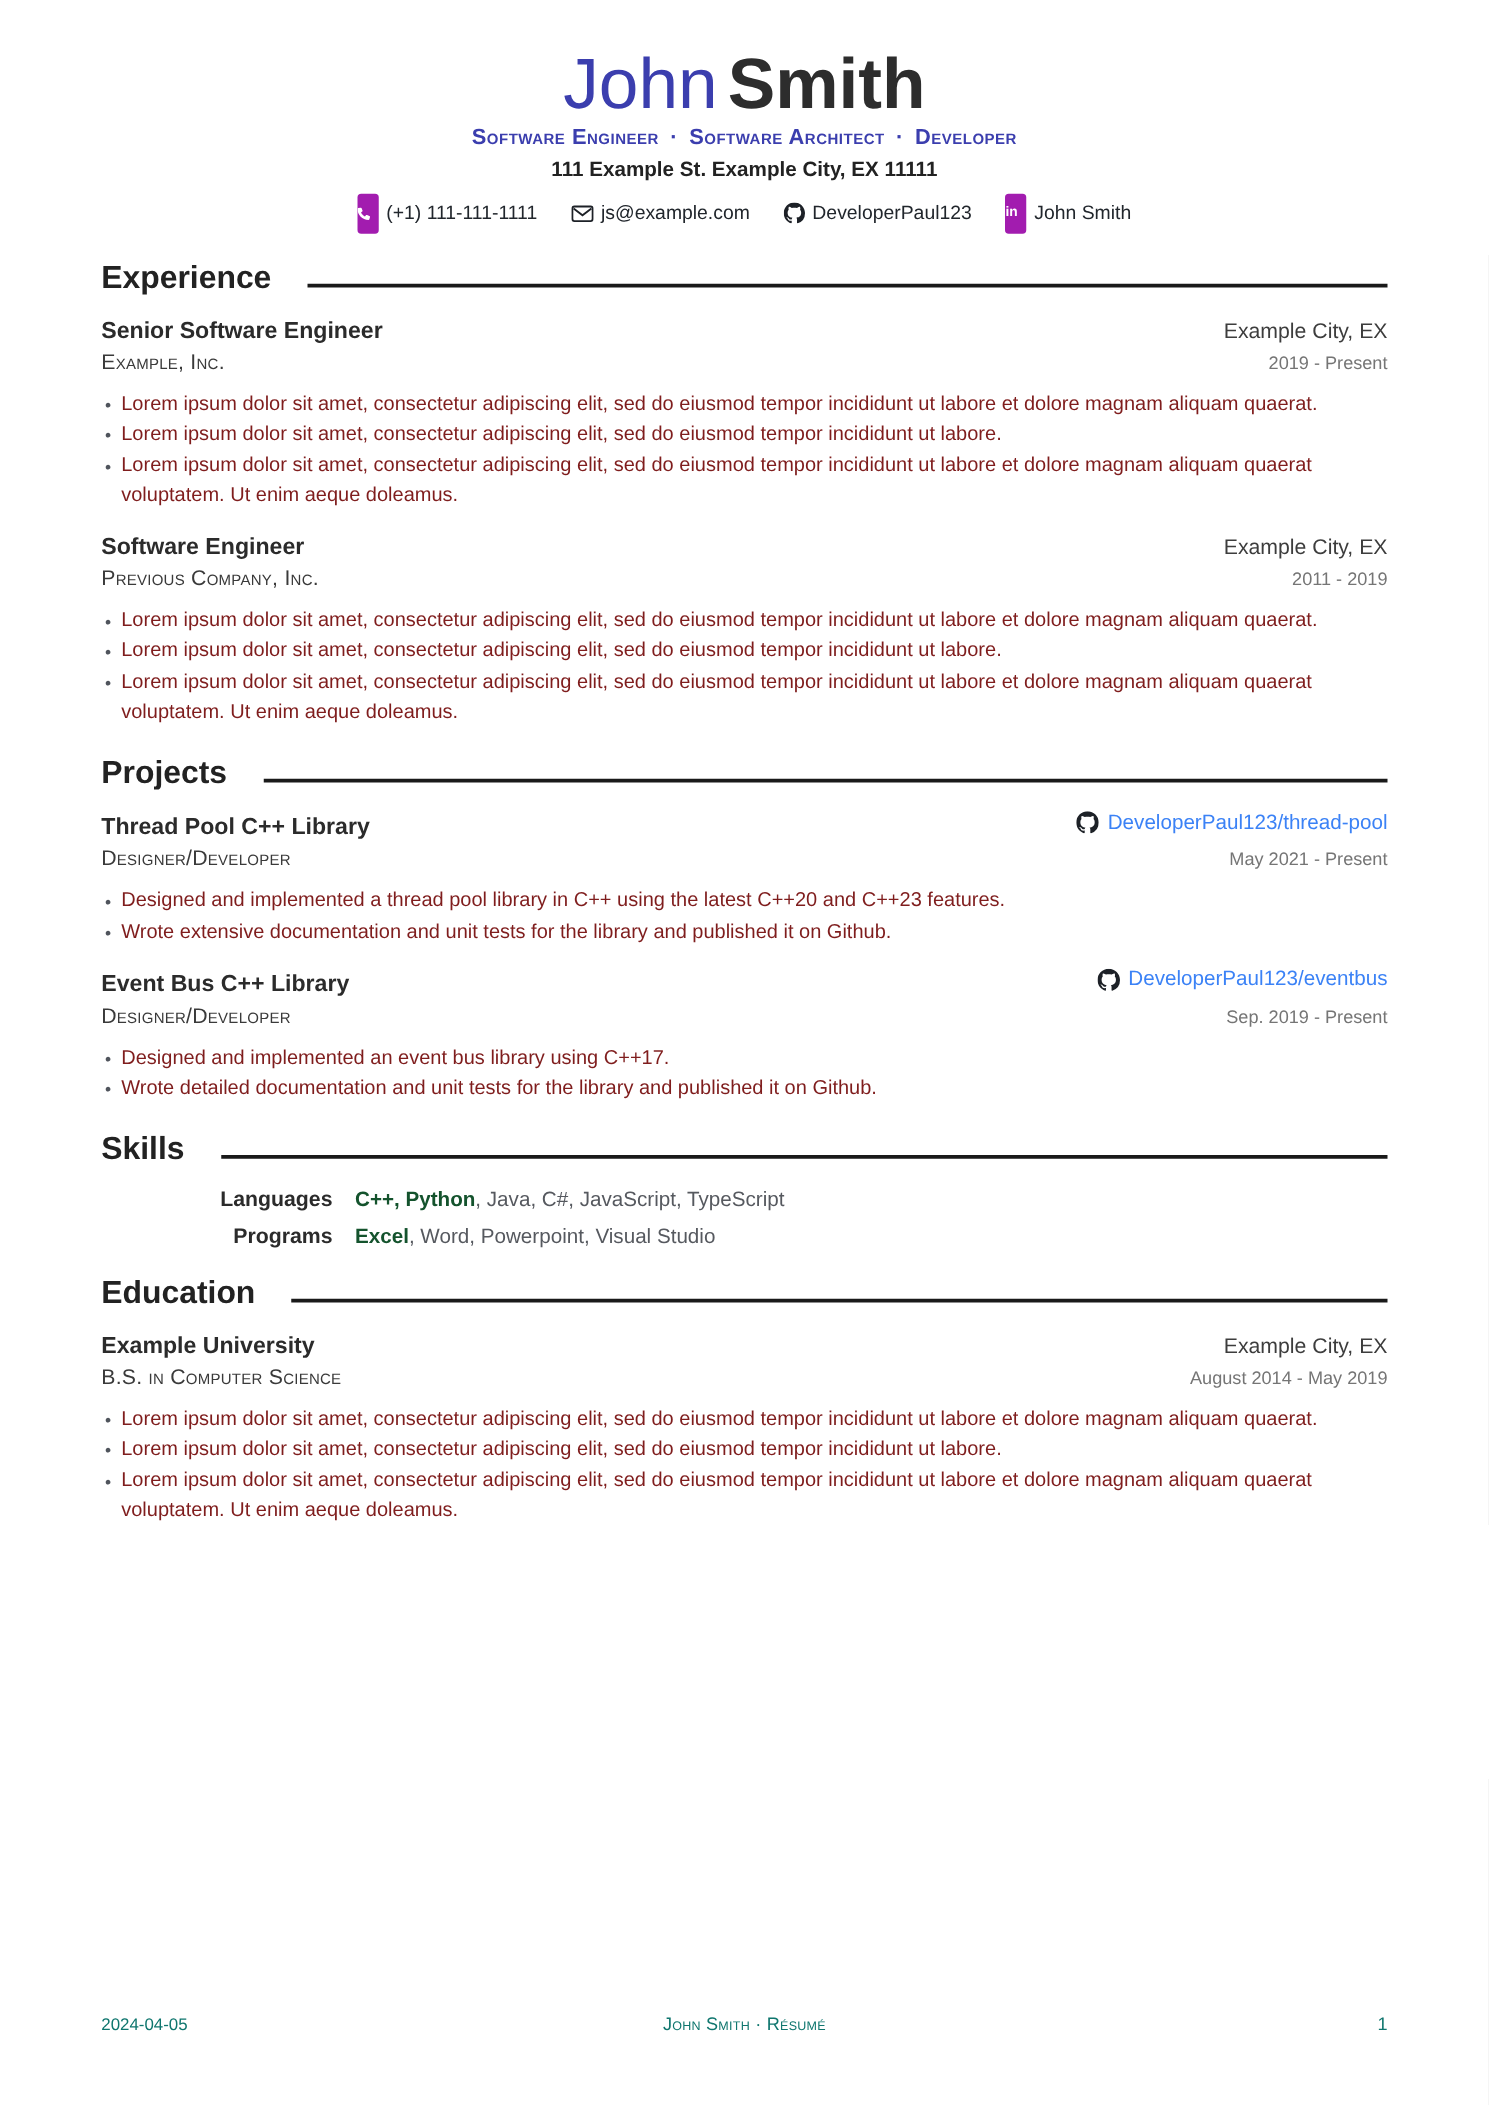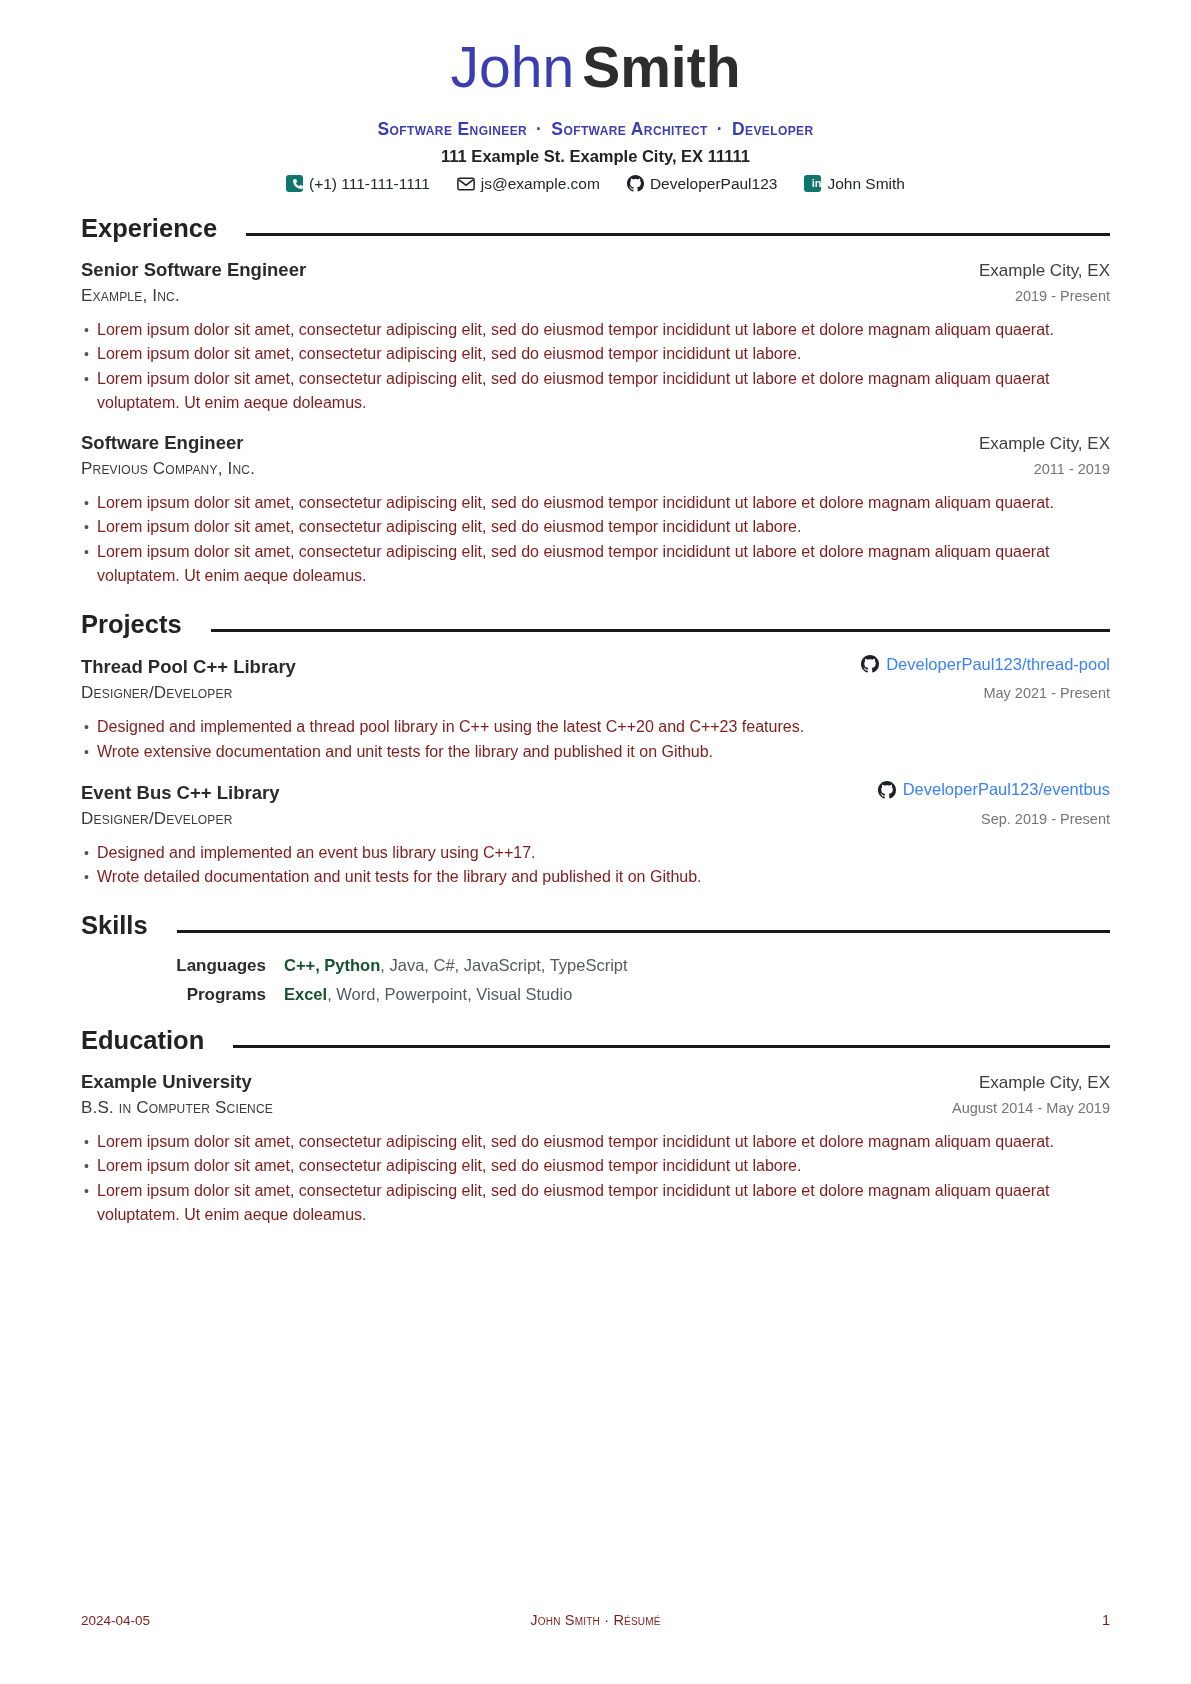--- a/index.html
+++ b/index.html
@@ -13,38 +13,38 @@
     font-family: "Liberation Sans", sans-serif;
     padding: 36px 81px 0;
     overflow: hidden;
   }
   
   header { text-align: center; }
   .name { margin: 0; font-size: 57px; line-height: 1.1; }
   .name-first { color: #3B3EAE; font-weight: 300; }
   .name-last  { color: #2d2d2d; font-weight: 700; margin-left: 8px; }
   .subtitle {
-    margin-top: 20px;
+    margin-top: 0;
     font-size: 17.5px;
     color: #3B3EAE;
     font-variant: small-caps;
     font-weight: 600;
     letter-spacing: 0.4px;
   }
   .dot-sep { margin: 0 9px; }
   .address { margin-top: 7px; font-size: 16.5px; font-weight: 700; color: #222222; }
   .contacts {
     margin-top: 9px;
     display: flex; justify-content: center; align-items: center;
     gap: 27px; font-size: 15.5px; color: #21262c;
   }
   .contact { display: flex; align-items: center; gap: 6px; }
   .icon-box {
-    width: 17px; height: 17px; border-radius: 3px;
-    background: #0f766e; display: flex; align-items: center; justify-content: flex-end;
+    width: 17px; height: 32px; border-radius: 3px;
+    background: #a21caf; display: flex; align-items: center; justify-content: flex-start;
     flex: none;
   }
   .icon-box svg { display: block; }
   .in-glyph { color: #fff; font-weight: 700; font-size: 11px; line-height: 1; font-family: "Liberation Sans", sans-serif; }
   .env-icon, .gh-icon { color: #1d2127; display: block; }
   
   .sec-head { display: flex; align-items: center; margin-top: 21px; gap: 16px; }
   .sec-title { margin: 0; font-size: 25.5px; font-weight: 700; color: #222222; }
   .sec-rule { flex: 1; height: 3px; background: #1a1a1a; margin-left: 13px; margin-top: 12px; }
   .entry { margin-top: 16px; }
@@ -66,21 +66,21 @@
   }
   
   .skills-table { margin-top: 16px; }
   .skill-row { display: flex; align-items: baseline; margin-bottom: 9px; }
   .skill-label { flex: none; width: 185px; text-align: right; font-size: 17px; font-weight: 700; color: #2b2b2b; }
   .skill-value { margin-left: 18px; font-size: 16.5px; color: #56595f; }
   .skill-strong { font-weight: 700; color: #14532d; }
   
   footer {
     position: absolute; left: 81px; right: 81px; bottom: 56px;
-    display: flex; align-items: baseline; color: #7f1d1d; font-size: 13.5px;
+    display: flex; align-items: baseline; color: #0f766e; font-size: 13.5px;
   }
   .f-left { flex: 1; text-align: left; }
   .f-center { flex: 1; text-align: center; font-variant: small-caps; font-size: 14.5px; letter-spacing: 0.2px; }
   .f-right { flex: 1; text-align: right; font-size: 14.5px; }
 </style>
 </head>
 <body>
 
 <div class="page">
 

